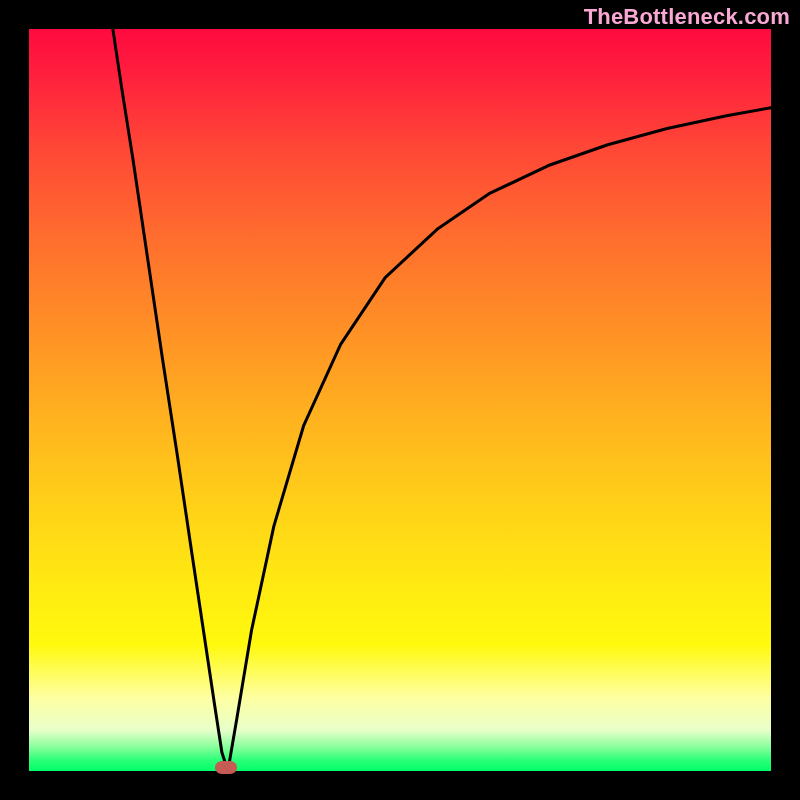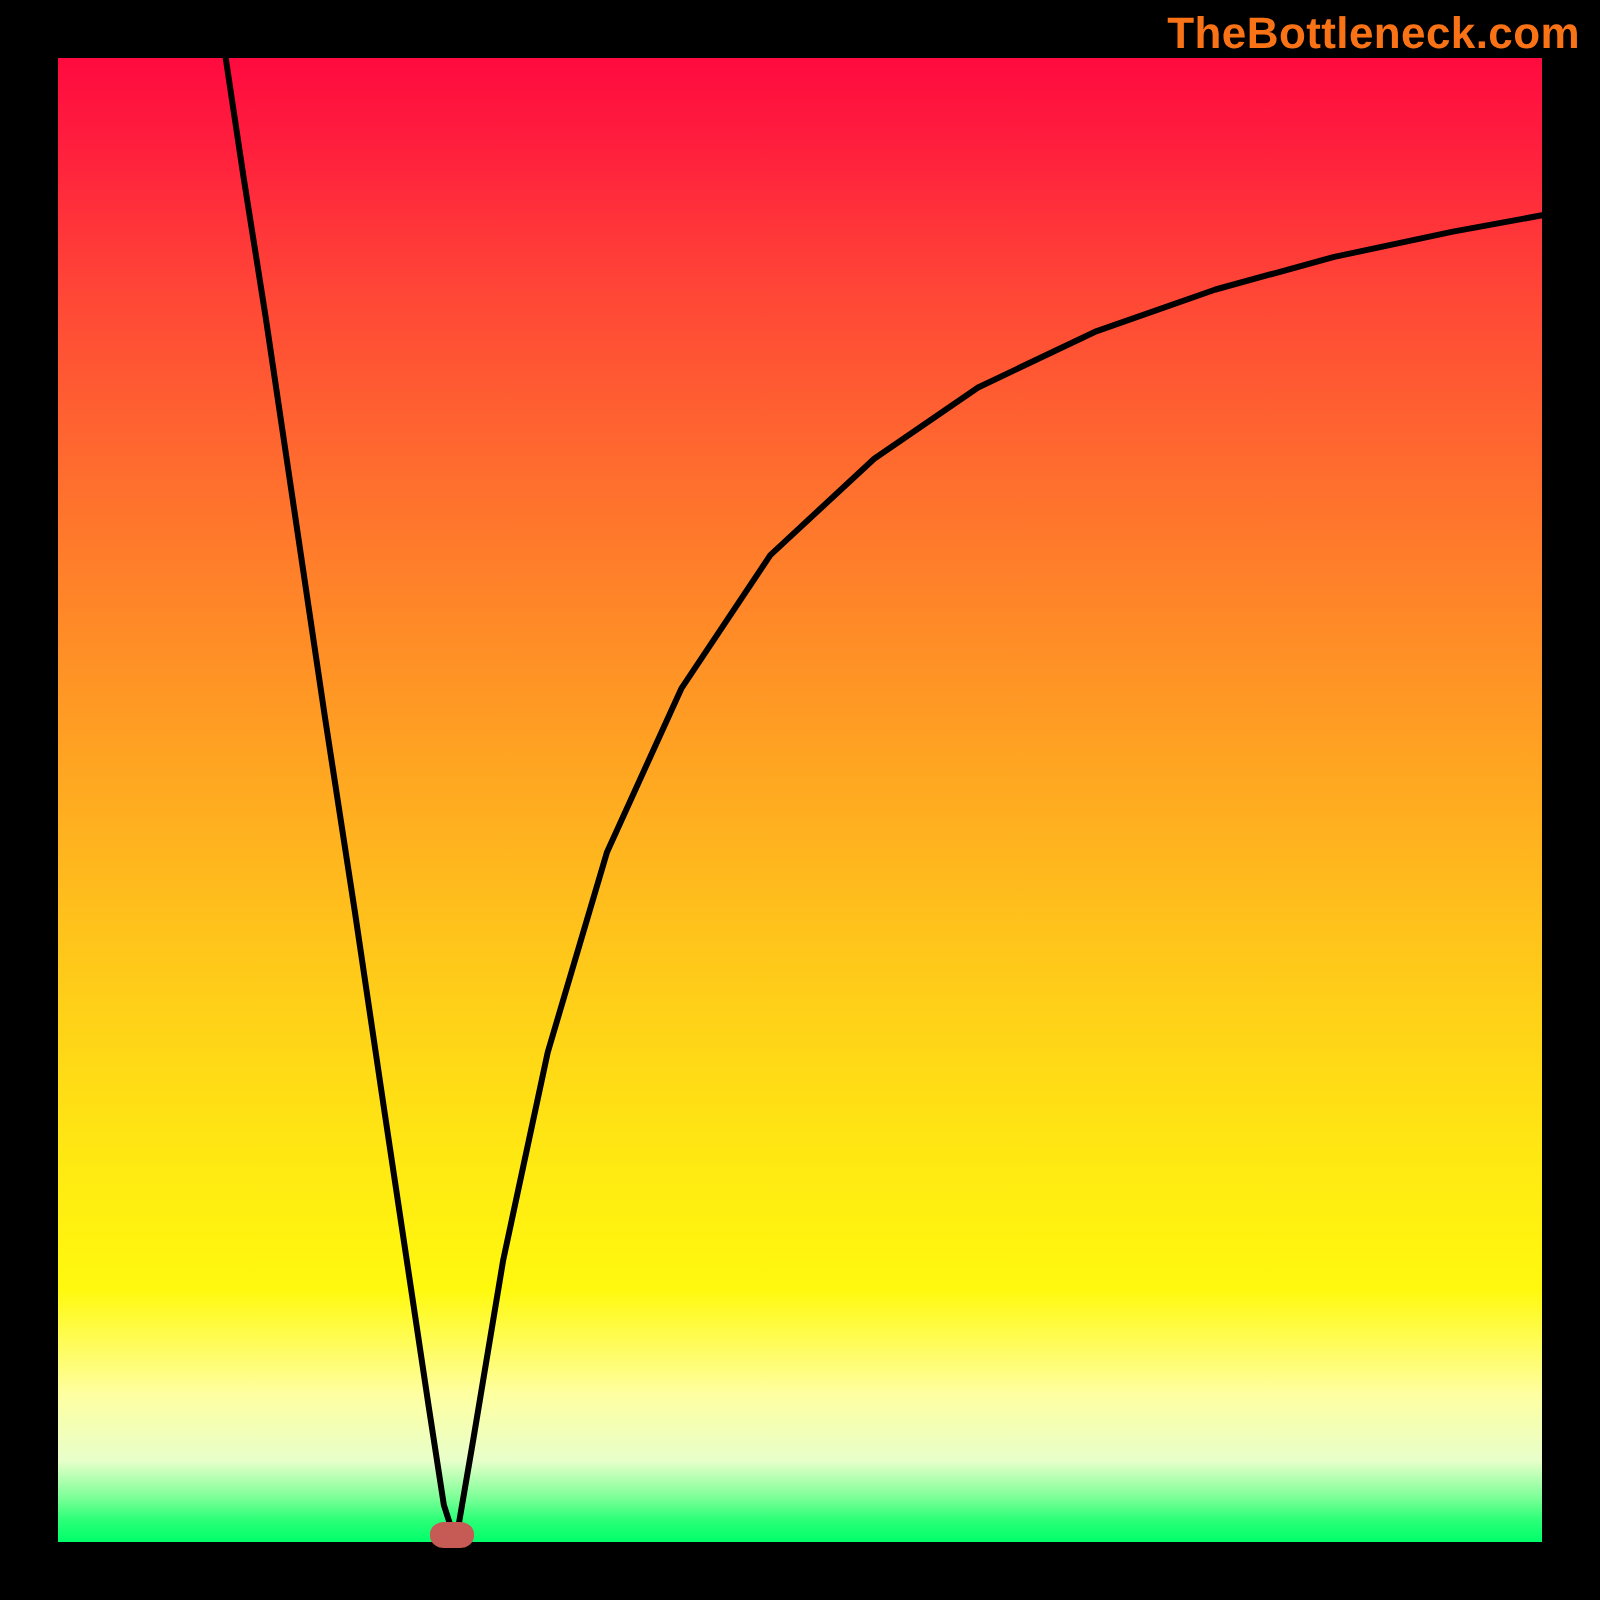--- a/index.html
+++ b/index.html
@@ -34,21 +34,21 @@
       #00ff6a 100%
     );
   }
   .watermark {
     position: absolute;
     top: 4px;
     right: 10px;
     font-family: Arial, Helvetica, sans-serif;
     font-size: 22px;
     font-weight: 600;
-    color: #f97316;
+    color: #f9a8d4;
     letter-spacing: 0.2px;
   }
   svg.curve {
     position: absolute;
     left: 0; top: 0;
     width: 742px;
     height: 742px;
     overflow: visible;
   }
   .marker {

